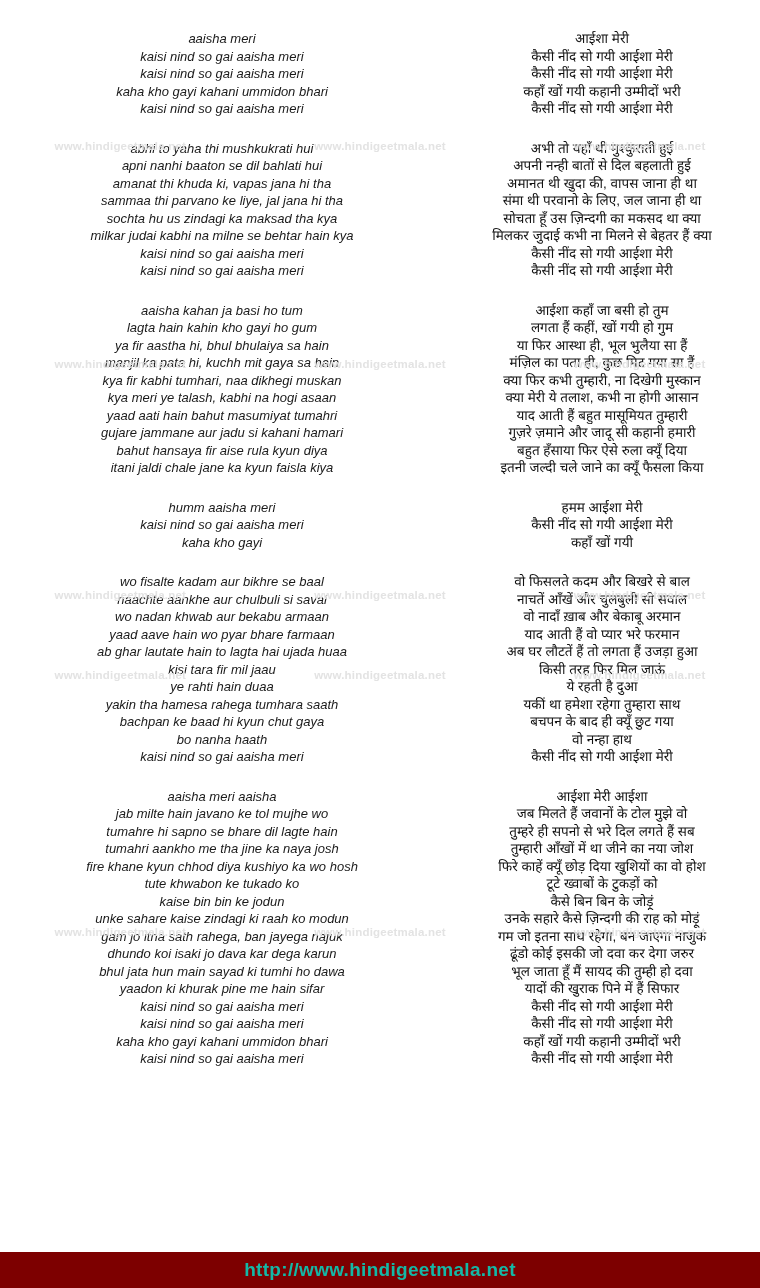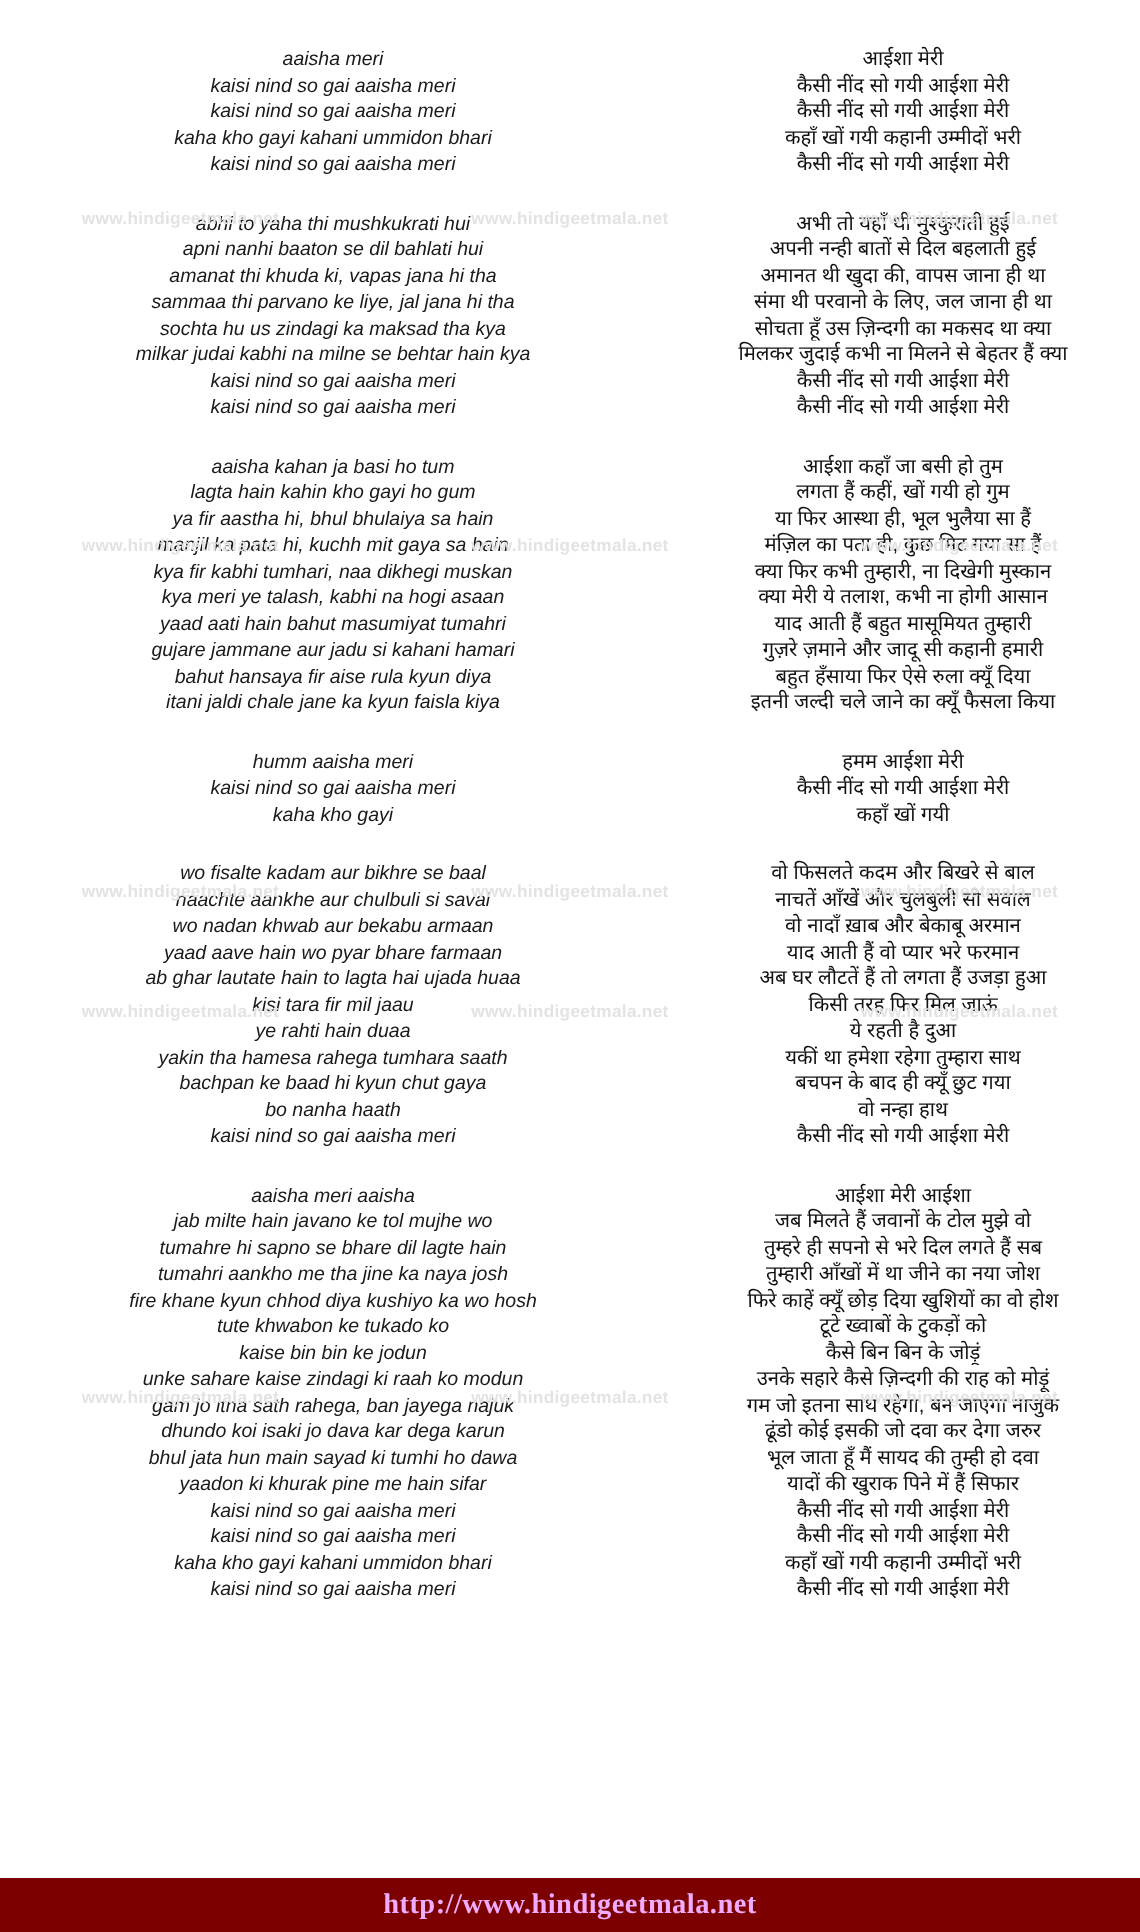--- a/index.html
+++ b/index.html
@@ -91,22 +91,22 @@
     bottom: 0;
     width: 760px;
     height: 36px;
     background: #7d0000;
     display: flex;
     align-items: center;
     justify-content: center;
     z-index: 5;
   }
   .footer .footer-url {
-    color: #f0abfc;
-    font-family: Liberation Serif, serif;
+    color: #14b8a6;
+    font-family: Liberation Sans, sans-serif;
     font-weight: bold;
     font-size: 19px;
     letter-spacing: 0.3px;
   }
 </style>
 </head>
 <body>
 
 <div class="page">
 

